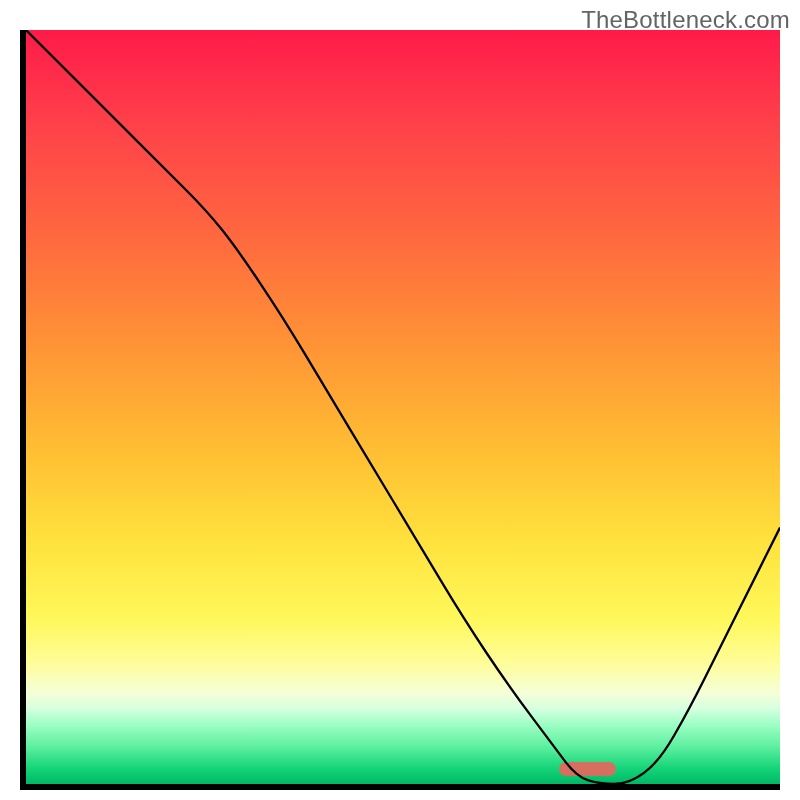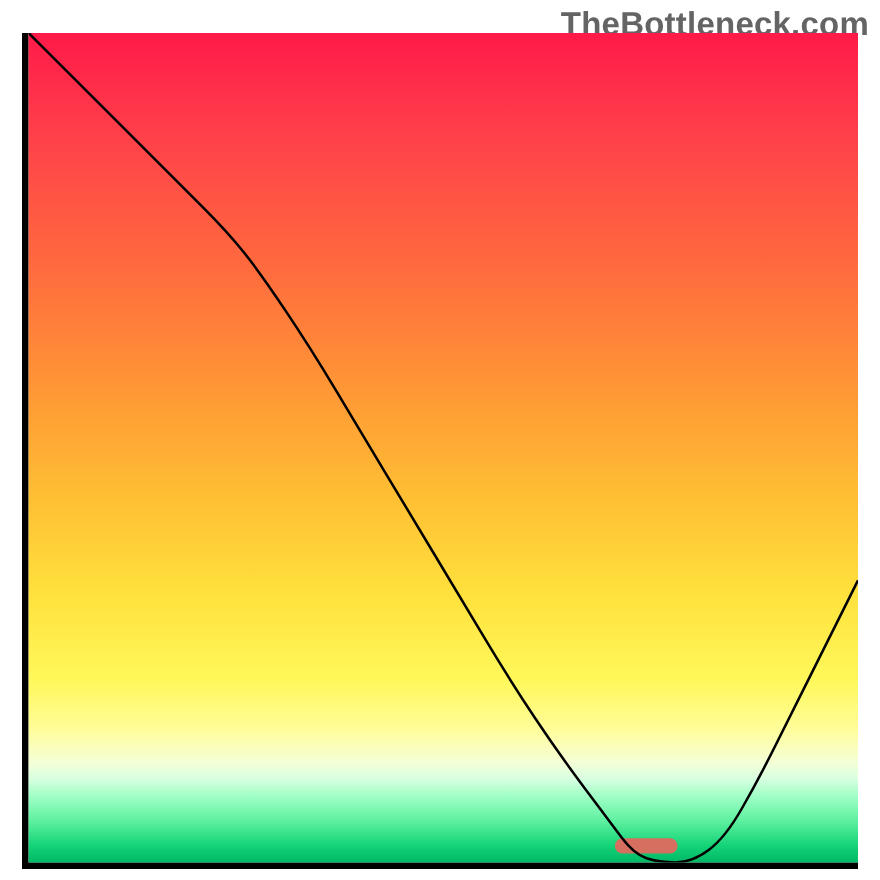--- a/index.html
+++ b/index.html
@@ -2,22 +2,22 @@
 <html><head>
 <meta charset="utf-8">
 <style>
   * { margin: 0; padding: 0; box-sizing: border-box; }
   html, body { width: 800px; height: 800px; overflow: hidden; background: #fff; }
   .wrap { position: relative; width: 800px; height: 800px; }
   .watermark {
     position: absolute;
     top: 6px; right: 10px;
     font-family: Arial, Helvetica, sans-serif;
-    font-size: 30px;
-    font-weight: 700;
+    font-size: 24px;
+    font-weight: 400;
     color: #646464;
     letter-spacing: 0.2px;
   }
   .plot {
     position: absolute;
     left: 20px; top: 30px;
     width: 760px; height: 760px;
     border: 6px solid #000;
     border-top: none;
     border-right: none;

